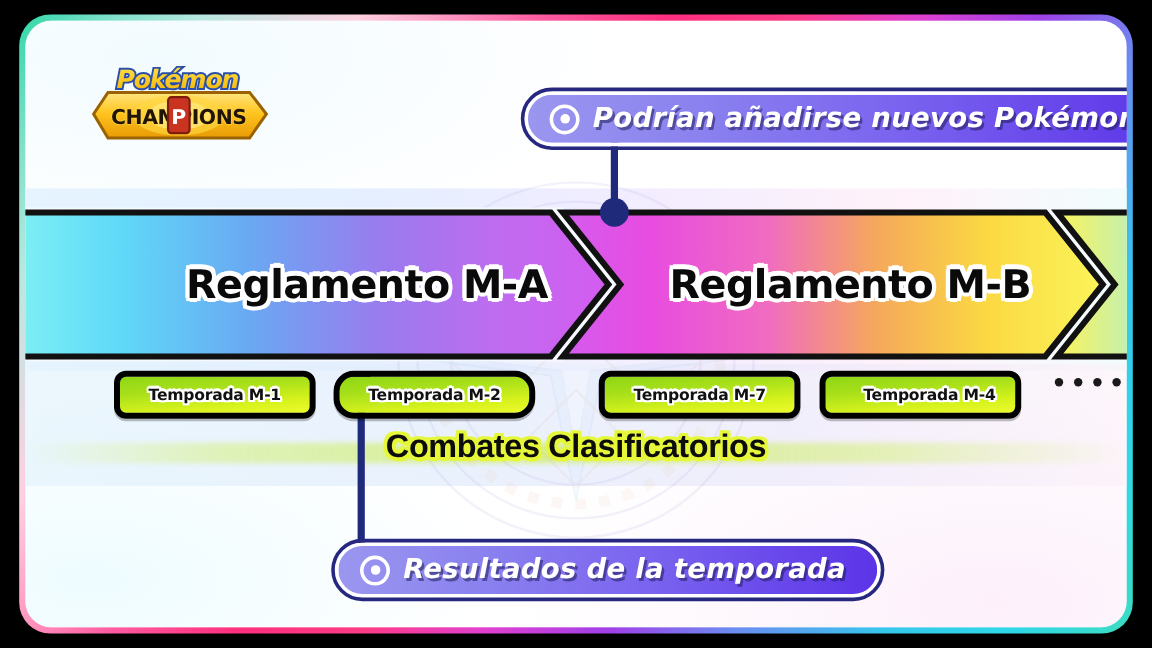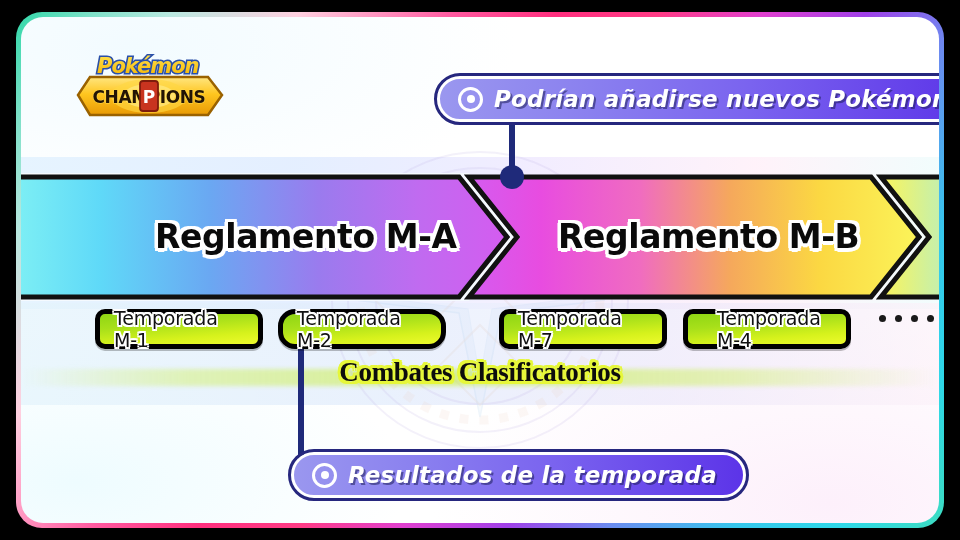--- a/index.html
+++ b/index.html
@@ -133,21 +133,21 @@
   }
   .callout .label {
     font-family: "DejaVu Sans", sans-serif;
     font-weight: 700;
     font-style: italic;
     font-size: 23px;
     letter-spacing: .2px;
     text-shadow: 2px 2px 0 rgba(30,30,90,.55);
   }
   .callout-top  { left: 416px; top: 59px; }
-  .callout-bot  { left: 270px; top: 435px; }
+  .callout-bot  { left: 258px; top: 435px; }
 
   .bullseye {
     position: relative;
     width: 25px; height: 25px;
     border-radius: 50%;
     border: 3.5px solid #ffffff;
     flex: none;
   }
   .bullseye::after {
     content: "";
@@ -173,22 +173,22 @@
     align-items: center;
     justify-content: center;
     padding: 0 14px;
     border: 5px solid #000000;
     border-radius: 10px;
     background: linear-gradient(175deg, #8fd614 0%, #a8e01a 35%, #d6f21c 72%, #edfa2c 100%);
     box-shadow: 0 2px 0 rgba(0,0,0,.25);
   }
   .season .txt {
     font-family: "DejaVu Sans", sans-serif;
-    font-weight: 400;
-    font-size: 19px;
+    font-weight: 700;
+    font-size: 13px;
     color: #111111;
     letter-spacing: -.2px;
     text-shadow:
       -1.6px -1.6px 0 #fff,  1.6px -1.6px 0 #fff,
       -1.6px  1.6px 0 #fff,  1.6px  1.6px 0 #fff,
        0 -1.8px 0 #fff, 0 1.8px 0 #fff,
       -1.8px 0 0 #fff, 1.8px 0 0 #fff;
   }
   .ellipsis {
     position: absolute;
@@ -202,21 +202,21 @@
     width: 7px; height: 7px;
     border-radius: 50%;
     background: #1a1a1a;
   }
 
   
   .ranked {
     position: absolute;
     left: 0; right: 0; top: 340px;
     text-align: center;
-    font-family: Liberation Serif, serif;
+    font-family: Liberation Sans, sans-serif;
     font-weight: 700;
     font-size: 27px;
     color: #0d0d0d;
     letter-spacing: -.3px;
     text-shadow:
       -2.5px -2.5px 0 #e6f73a, 2.5px -2.5px 0 #e6f73a,
       -2.5px  2.5px 0 #e6f73a, 2.5px  2.5px 0 #e6f73a,
        0 -3px 0 #e6f73a, 0 3px 0 #e6f73a,
       -3px 0 0 #e6f73a, 3px 0 0 #e6f73a,
       -2px -3px 0 #e6f73a, 2px 3px 0 #e6f73a;

